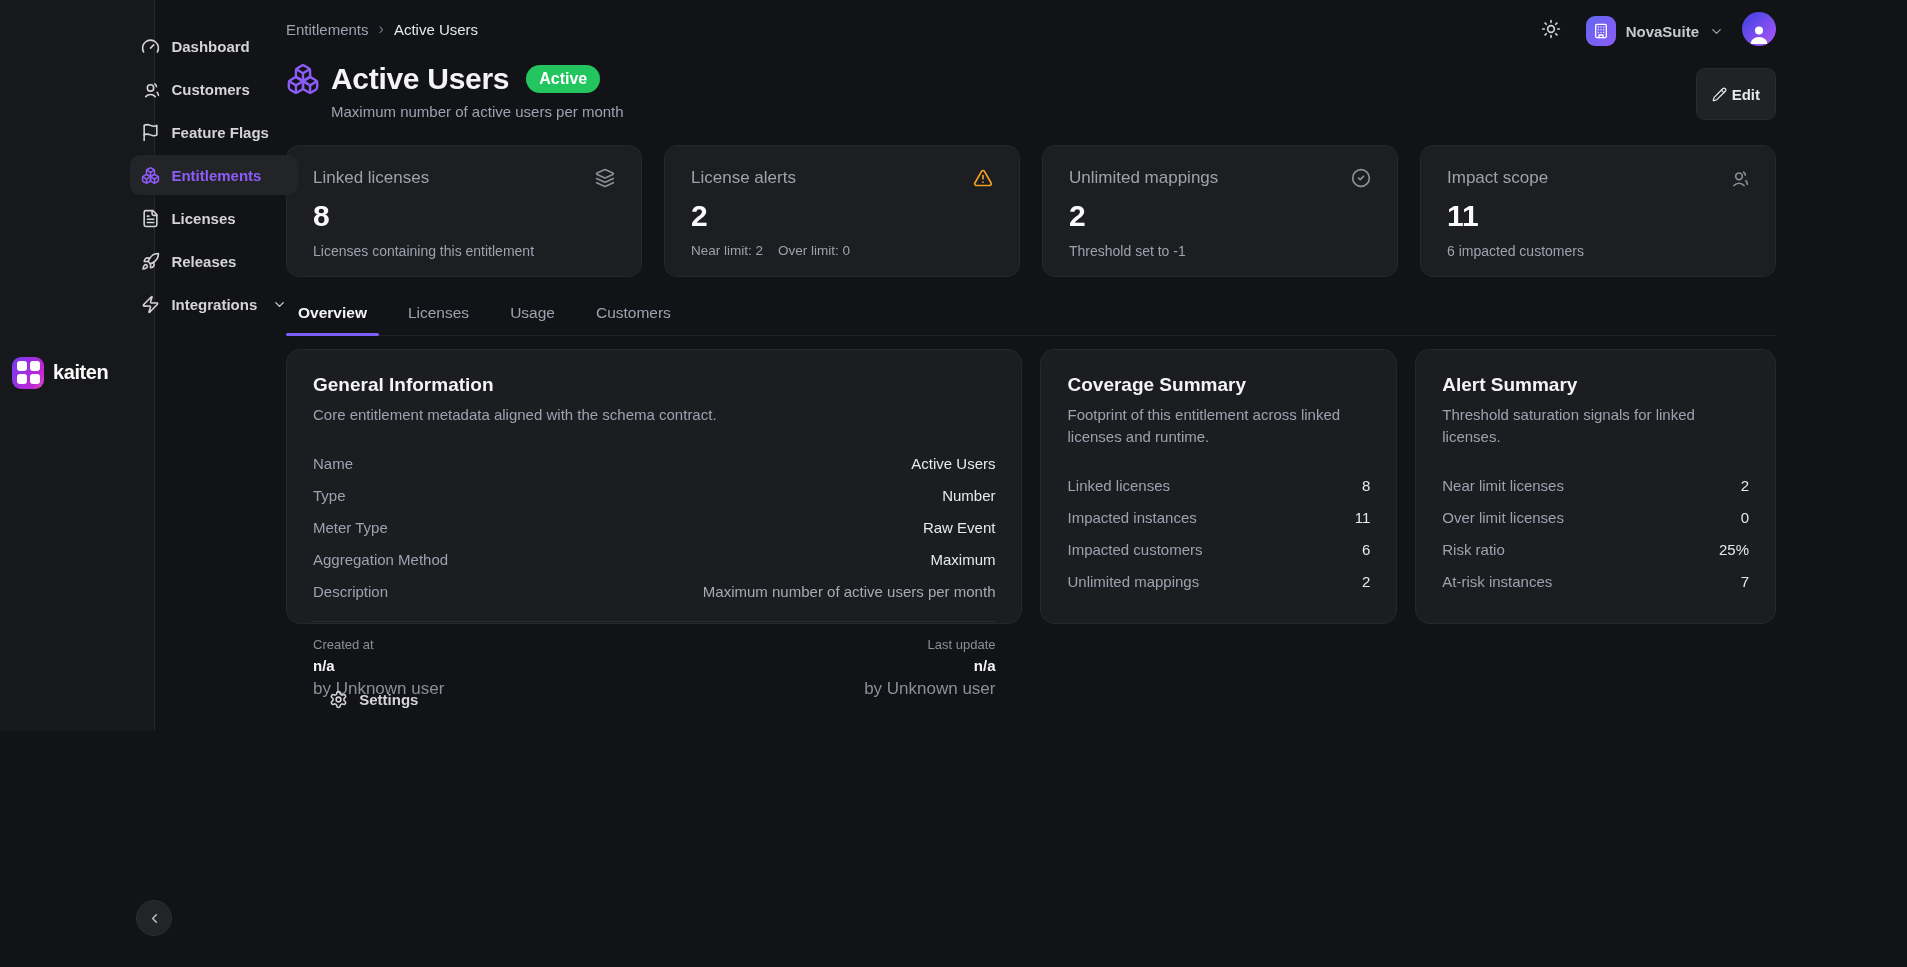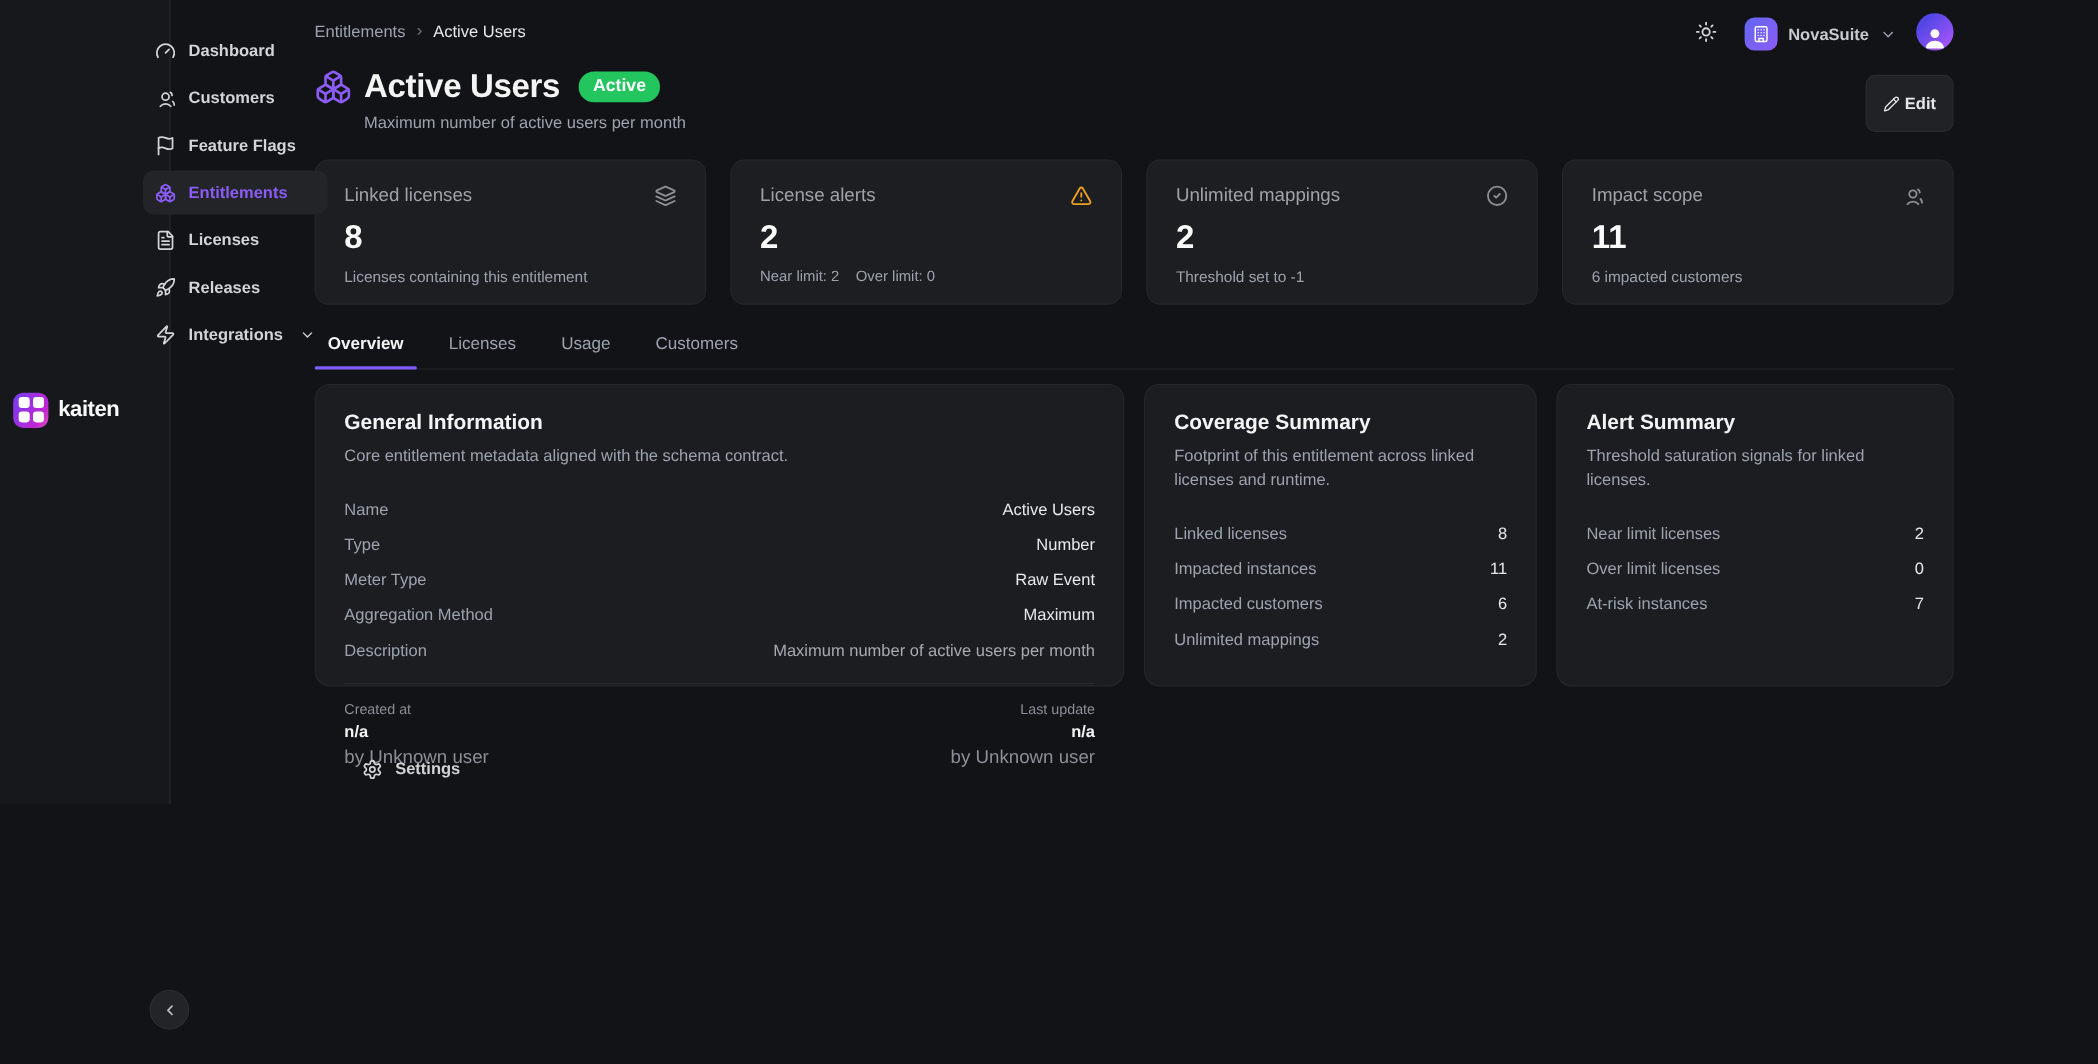--- a/index.html
+++ b/index.html
@@ -467,20 +467,24 @@
         <div class="kv-rows">
           <div class="kv-row">
             <span class="kv-label">Near limit licenses</span>
             <span class="kv-value">2</span>
           </div>
           <div class="kv-row">
             <span class="kv-label">Over limit licenses</span>
             <span class="kv-value">0</span>
           </div>
           <div class="kv-row">
+            <span class="kv-label">Risk ratio</span>
+            <span class="kv-value">25%</span>
+          </div>
+          <div class="kv-row">
             <span class="kv-label">At-risk instances</span>
             <span class="kv-value">7</span>
           </div>
         </div>
       </section>
 
     </div>
   </div>
 </main>
 

